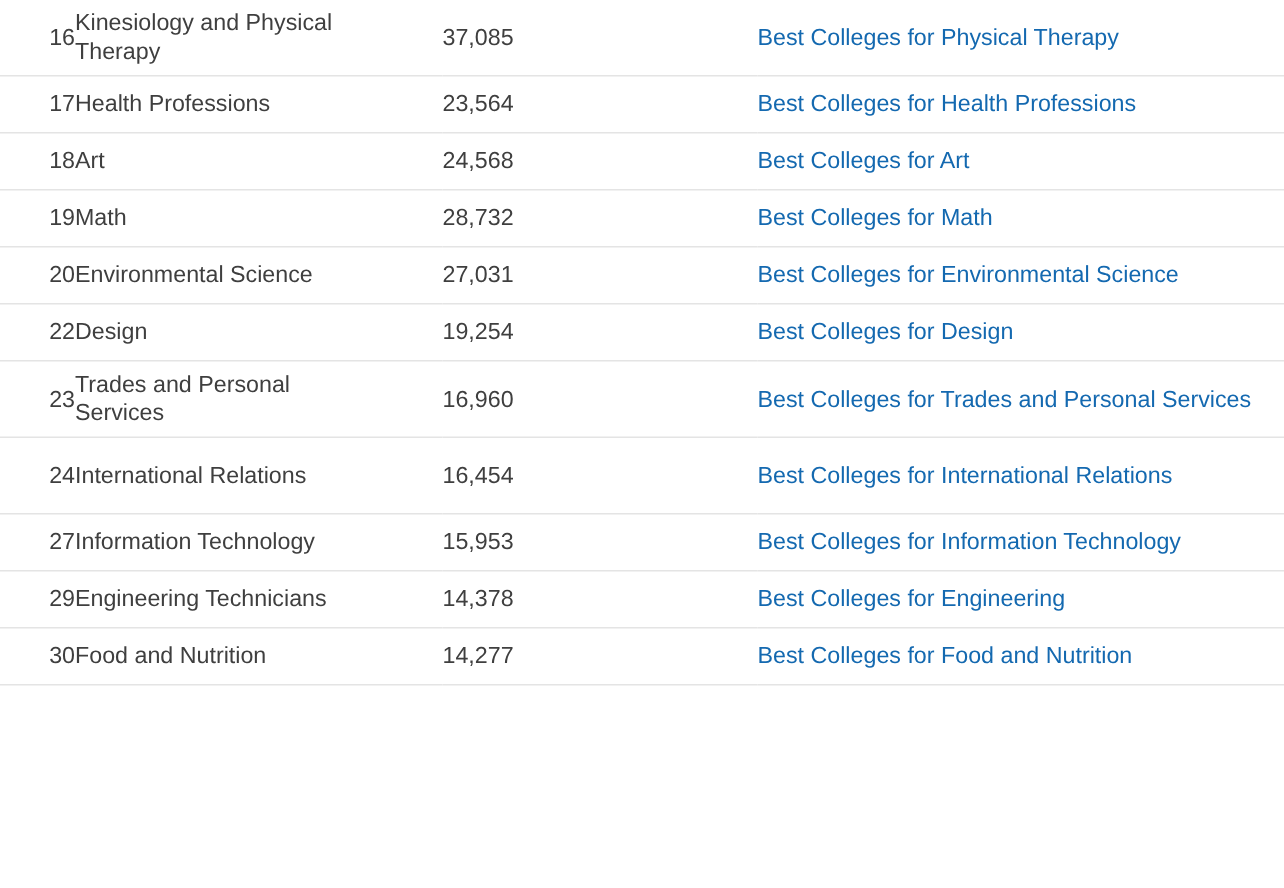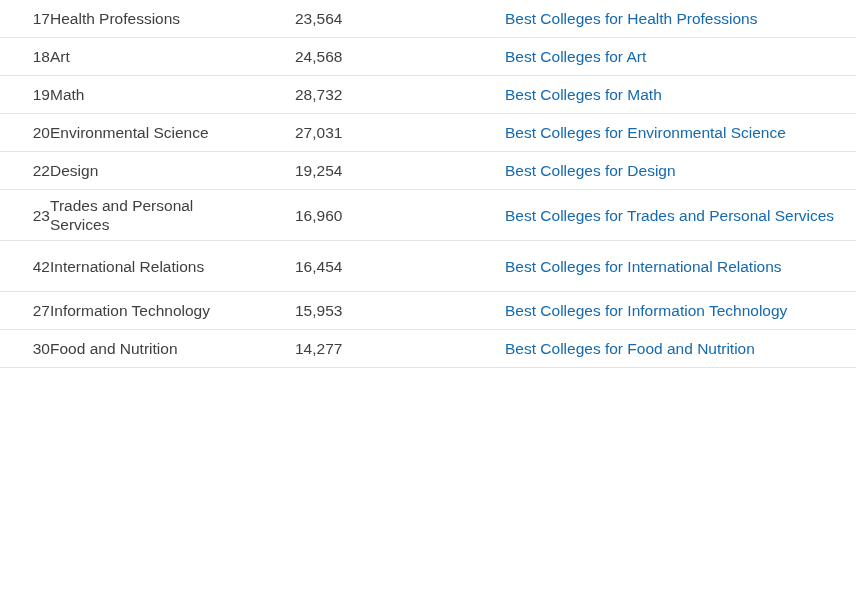--- a/index.html
+++ b/index.html
@@ -63,20 +63,30 @@
   }
   tr.tall td {
     height: 50px;
   }
 </style>
 </head>
 <body>
 
 <table id="majors-table">
   <tbody>
+      <tr class="tall">
+        <td class="rank-cell">16</td>
+        <td class="major-cell">
+          <span class="major-text">Kinesiology and Physical Therapy</span>
+        </td>
+        <td class="count-cell">37,085</td>
+        <td class="link-cell">
+          <a href="#">Best Colleges for Physical Therapy</a>
+        </td>
+      </tr>
       <tr>
         <td class="rank-cell">17</td>
         <td class="major-cell">
           <span class="major-text">Health Professions</span>
         </td>
         <td class="count-cell">23,564</td>
         <td class="link-cell">
           <a href="#">Best Colleges for Health Professions</a>
         </td>
       </tr>
@@ -124,40 +134,50 @@
         <td class="rank-cell">23</td>
         <td class="major-cell">
           <span class="major-text">Trades and Personal Services</span>
         </td>
         <td class="count-cell">16,960</td>
         <td class="link-cell">
           <a href="#">Best Colleges for Trades and Personal Services</a>
         </td>
       </tr>
       <tr class="tall">
-        <td class="rank-cell">42</td>
+        <td class="rank-cell">24</td>
         <td class="major-cell">
           <span class="major-text">International Relations</span>
         </td>
         <td class="count-cell">16,454</td>
         <td class="link-cell">
           <a href="#">Best Colleges for International Relations</a>
         </td>
       </tr>
       <tr>
         <td class="rank-cell">27</td>
         <td class="major-cell">
           <span class="major-text">Information Technology</span>
         </td>
         <td class="count-cell">15,953</td>
         <td class="link-cell">
           <a href="#">Best Colleges for Information Technology</a>
         </td>
       </tr>
       <tr>
+        <td class="rank-cell">29</td>
+        <td class="major-cell">
+          <span class="major-text">Engineering Technicians</span>
+        </td>
+        <td class="count-cell">14,378</td>
+        <td class="link-cell">
+          <a href="#">Best Colleges for Engineering</a>
+        </td>
+      </tr>
+      <tr>
         <td class="rank-cell">30</td>
         <td class="major-cell">
           <span class="major-text">Food and Nutrition</span>
         </td>
         <td class="count-cell">14,277</td>
         <td class="link-cell">
           <a href="#">Best Colleges for Food and Nutrition</a>
         </td>
       </tr>
     </tbody>

